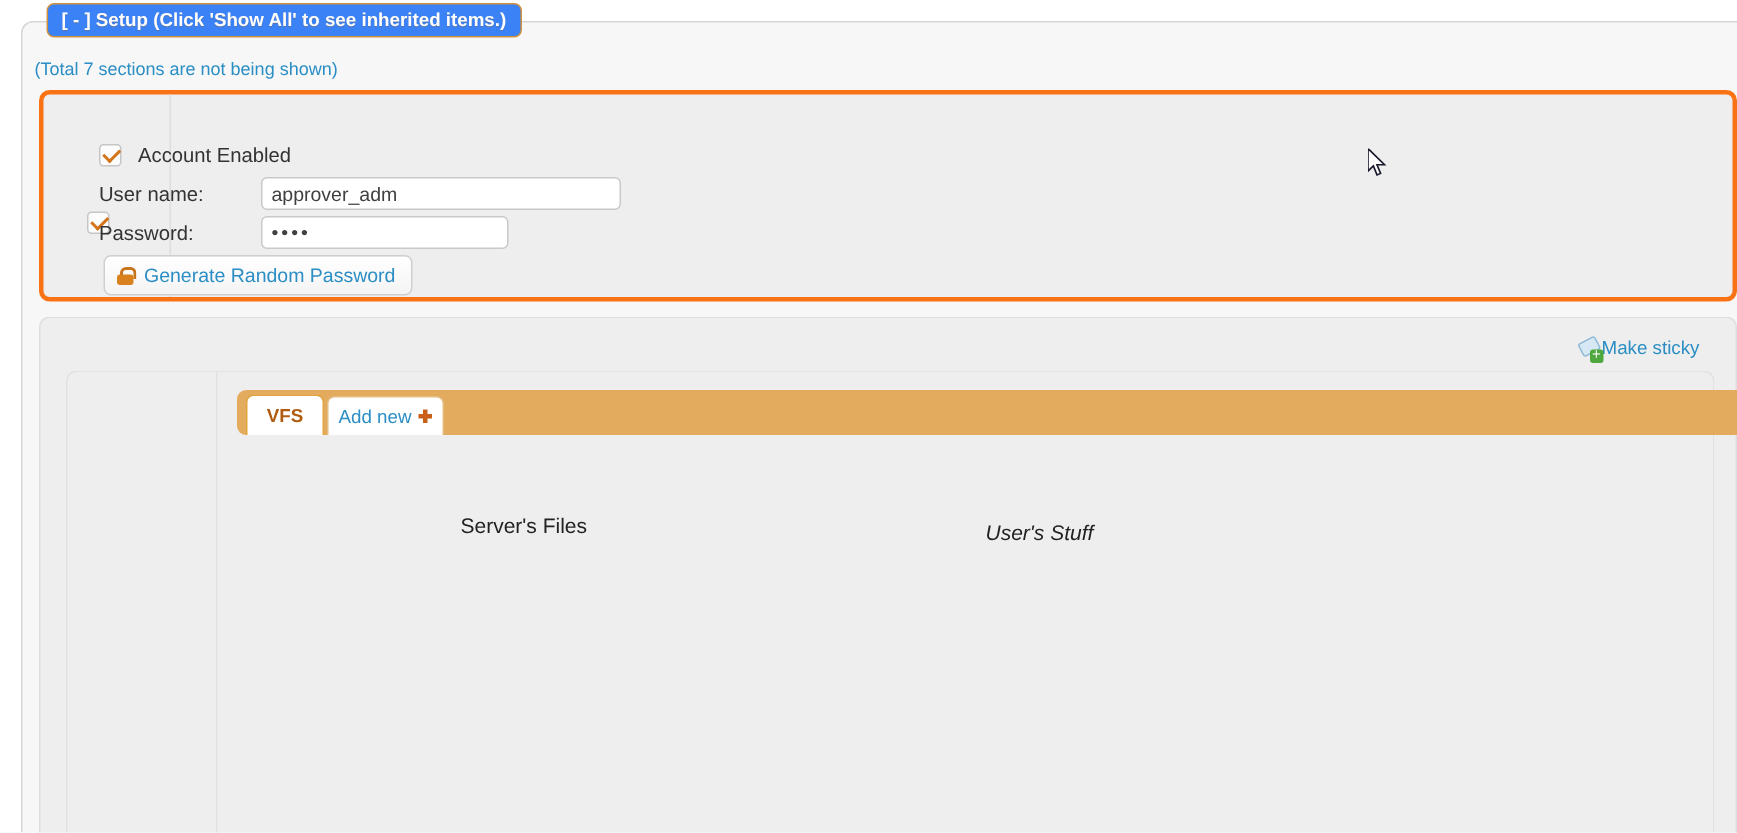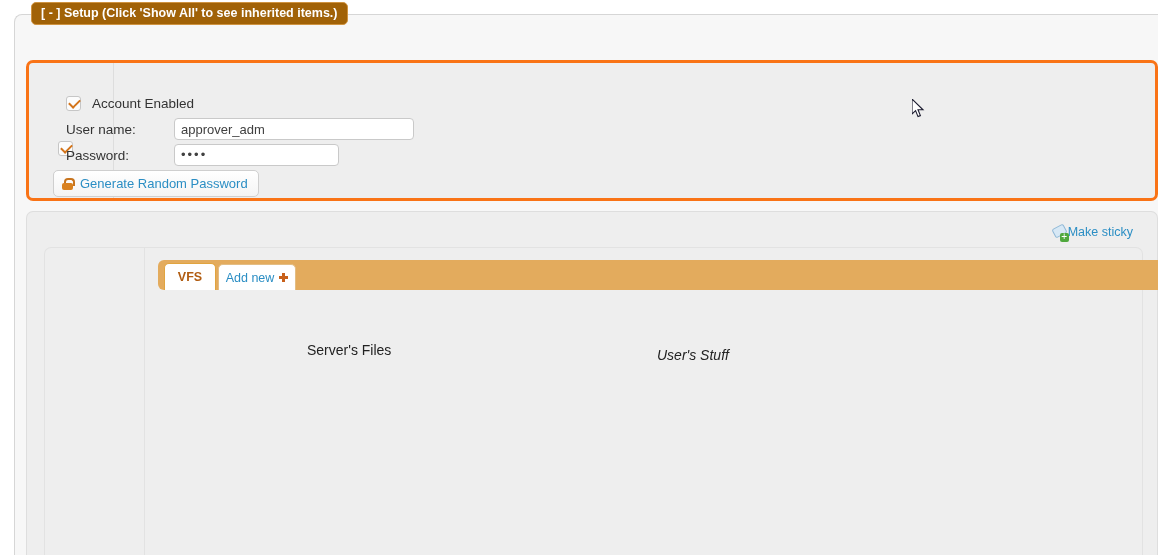--- a/index.html
+++ b/index.html
@@ -18,21 +18,21 @@
   
   .fieldset-setup {
     position: absolute; left: 14px; top: 14px;
     width: 1144px; height: 541px;
     border: 1px solid #d6d6d6; border-right: none; border-bottom: none;
     border-top-left-radius: 8px;
     background: #f7f7f7;
   }
   .legend-setup {
     position: absolute; left: 16px; top: -13px;
-    background: #a16207;
+    background: #3b82f6;
     border: 1px solid #cf9340;
     border-radius: 5px;
     padding: 3px 9px 4px 9px;
     color: #ffffff;
     font-weight: bold;
     font-size: 12.5px;
     line-height: 14px;
     white-space: nowrap;
     text-shadow: 0 1px 0 rgba(140,90,20,.35);
   }
@@ -99,21 +99,21 @@
     border: 1px solid #cfcfcf;
     border-radius: 5px;
     background: linear-gradient(#ffffff,#f4f4f4);
     color: #2b8ec4;
     font-size: 13px;
     padding: 5px 10px 5px 8px;
     display: flex; align-items: center; gap: 7px;
     cursor: pointer;
     white-space: nowrap;
   }
-  .btn-genpass { left: 24px; top: 107px; }
+  .btn-genpass { left: 40px; top: 107px; }
 
   
   .ico-lock { width: 11px; height: 12px; position: relative; display:inline-block; }
   .ico-lock::before {
     content:""; position:absolute; left:2px; top:0; width:7px; height:6px;
     border:2px solid #c8741d; border-bottom:none; border-radius:4px 4px 0 0;
   }
   .ico-lock::after {
     content:""; position:absolute; left:0; top:5px; width:11px; height:7px;
     background:#d9811f; border-radius:2px;
@@ -201,20 +201,21 @@
   
   .cursor { position:absolute; left:912px; top:99px; width:14px;height:20px; }
 </style>
 </head>
 <body>
 
 <div id="root">
 
   <div class="fieldset-setup">
     <div class="legend-setup">[ - ] Setup (Click 'Show All' to see inherited items.)</div>
+    <div class="total-note">(Total 7 sections are not being shown)</div>
 
     <div class="account-panel">
       <div class="account-left"></div>
       <div class="account-master-chk">
         <span class="chk checked"></span>
       </div>
 
       <div class="row row-enabled">
         <span class="chk checked"></span>
         <span class="lbl">Account Enabled</span>

